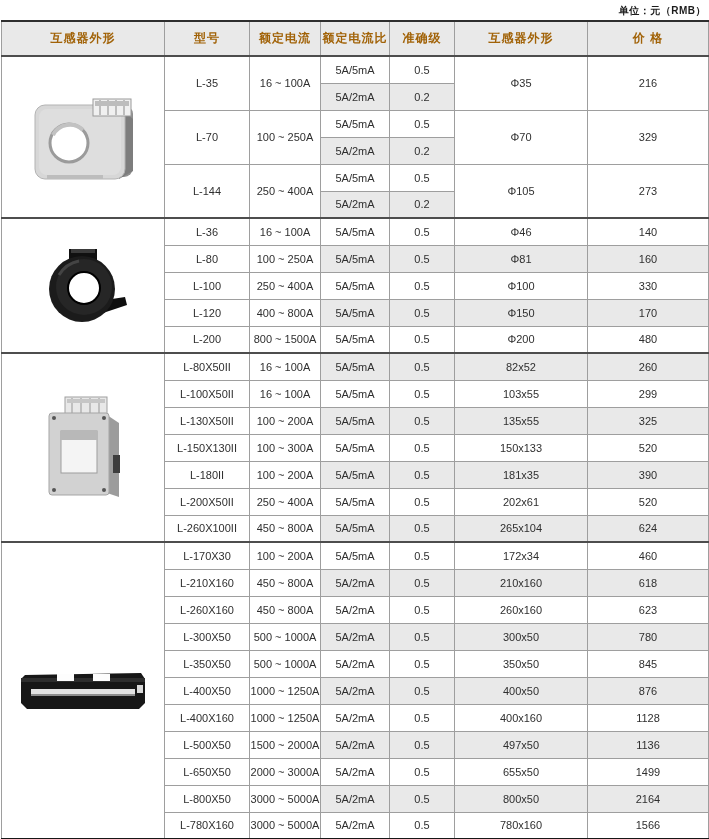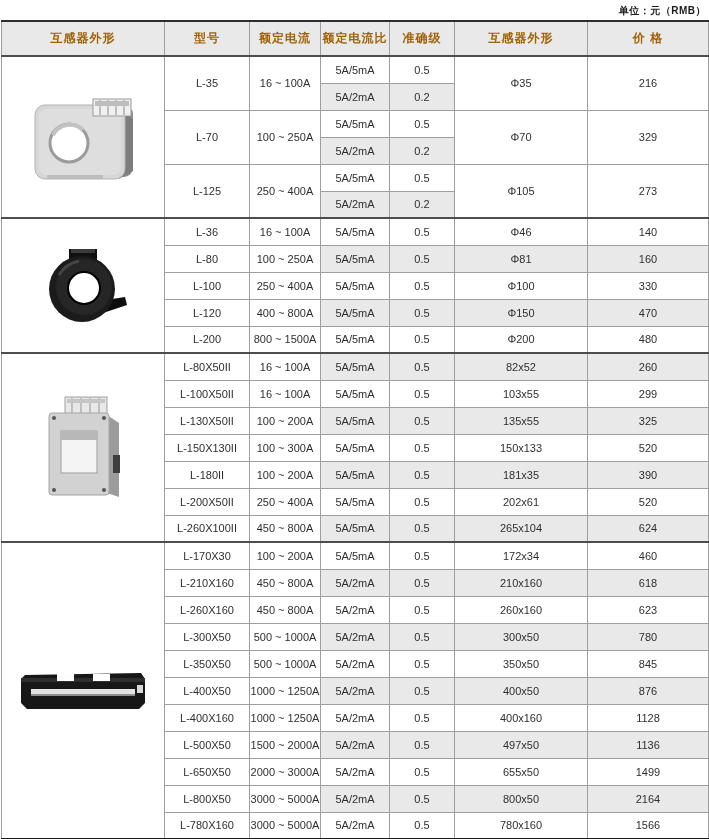--- a/index.html
+++ b/index.html
@@ -95,21 +95,21 @@
         <td>5A/5mA</td>
         <td>0.5</td>
         <td rowspan="2">Φ70</td>
         <td rowspan="2">329</td>
       </tr>
       <tr>
         <td class="shade">5A/2mA</td>
         <td class="shade">0.2</td>
       </tr>
       <tr>
-        <td rowspan="2">L-125</td>
+        <td rowspan="2">L-144</td>
         <td rowspan="2">250 ~ 400A</td>
         <td>5A/5mA</td>
         <td>0.5</td>
         <td rowspan="2">Φ105</td>
         <td rowspan="2">273</td>
       </tr>
       <tr>
         <td class="shade">5A/2mA</td>
         <td class="shade">0.2</td>
       </tr>
@@ -150,21 +150,21 @@
         <td>0.5</td>
         <td>Φ100</td>
         <td>330</td>
       </tr>
       <tr>
         <td>L-120</td>
         <td>400 ~ 800A</td>
         <td class="shade">5A/5mA</td>
         <td class="shade">0.5</td>
         <td class="shade">Φ150</td>
-        <td class="shade">470</td>
+        <td class="shade">170</td>
       </tr>
       <tr>
         <td>L-200</td>
         <td>800 ~ 1500A</td>
         <td>5A/5mA</td>
         <td>0.5</td>
         <td>Φ200</td>
         <td>480</td>
       </tr>
     </tbody>

